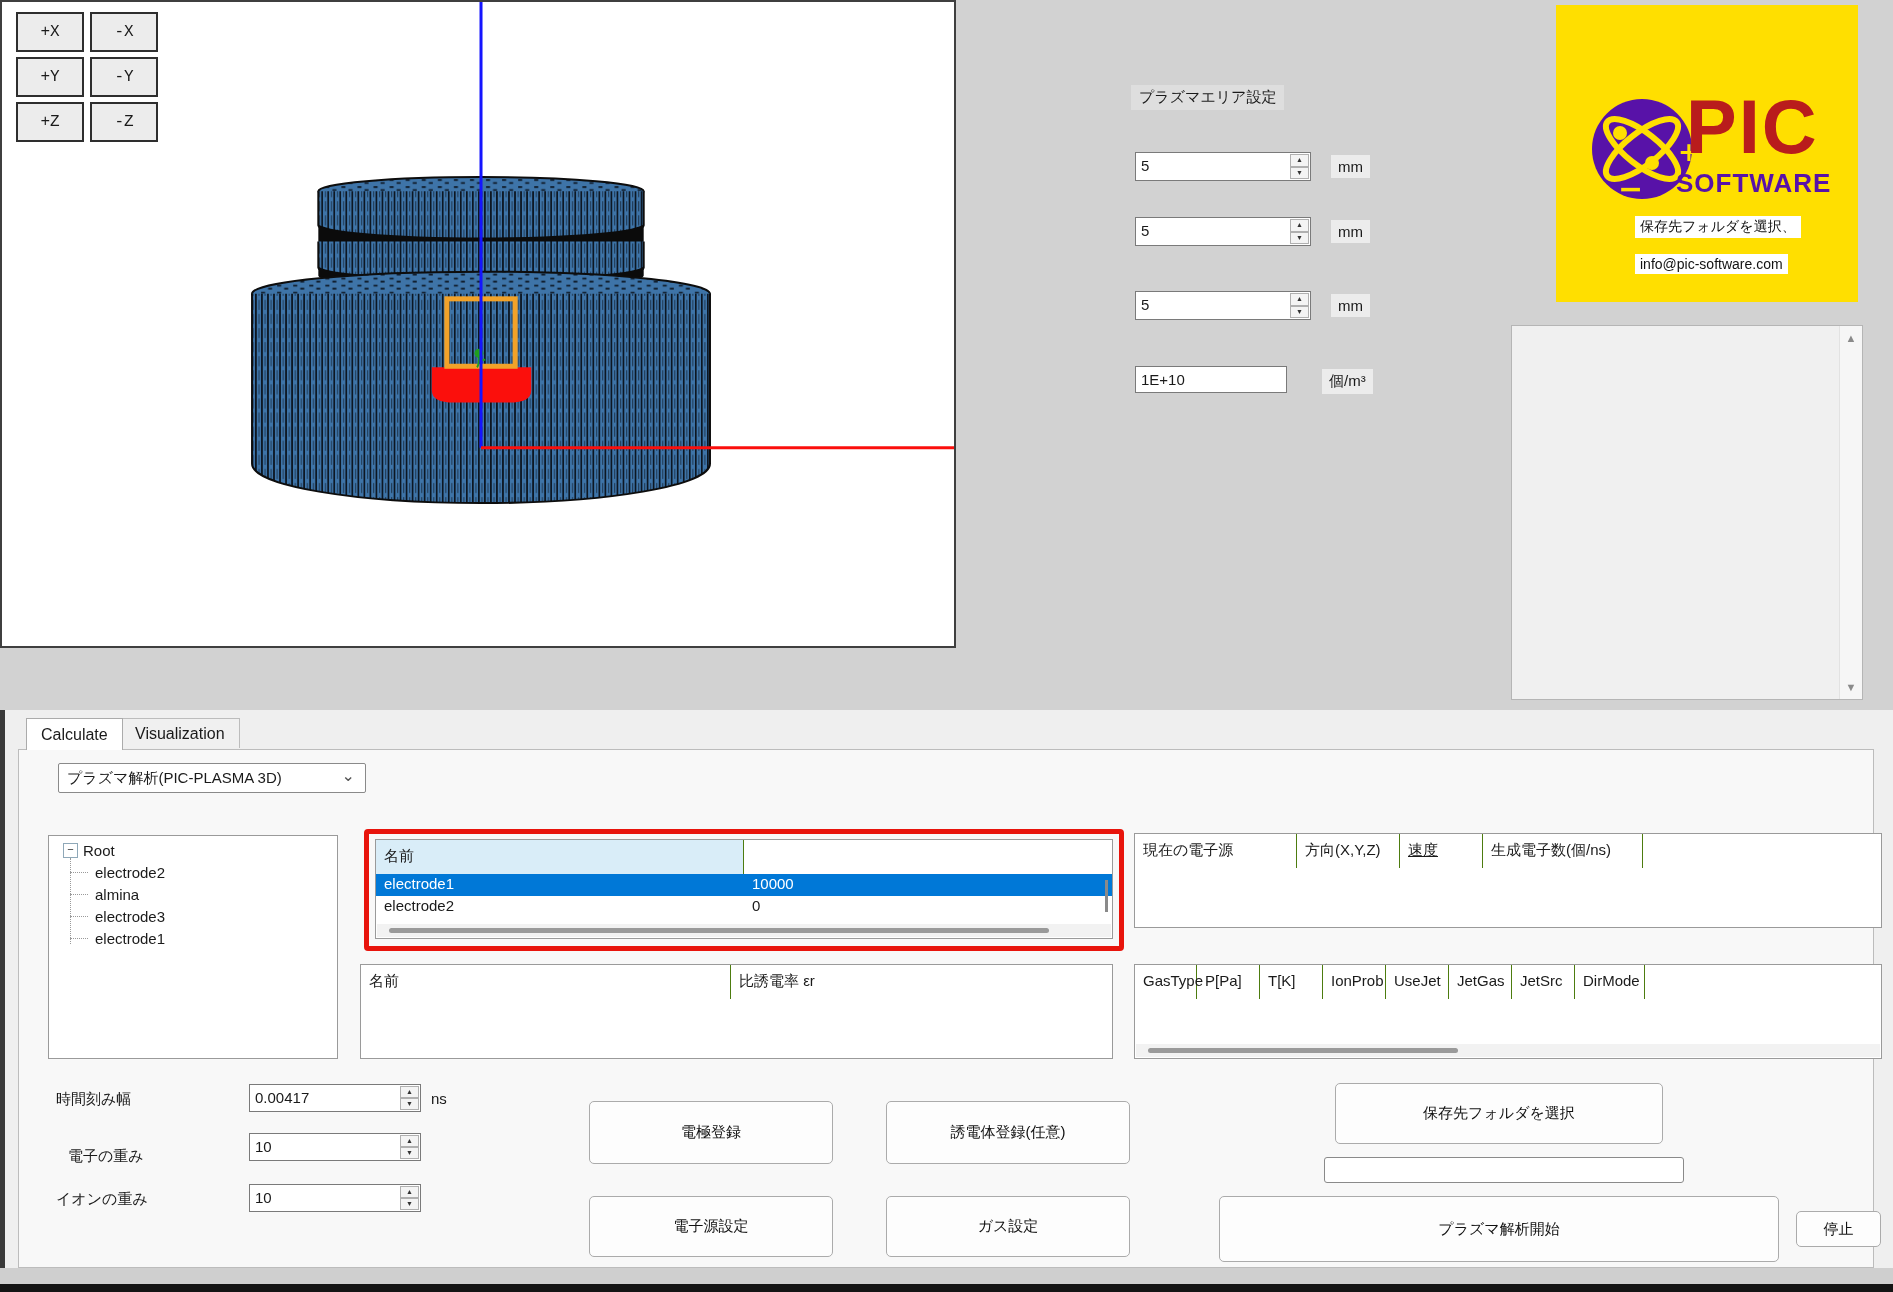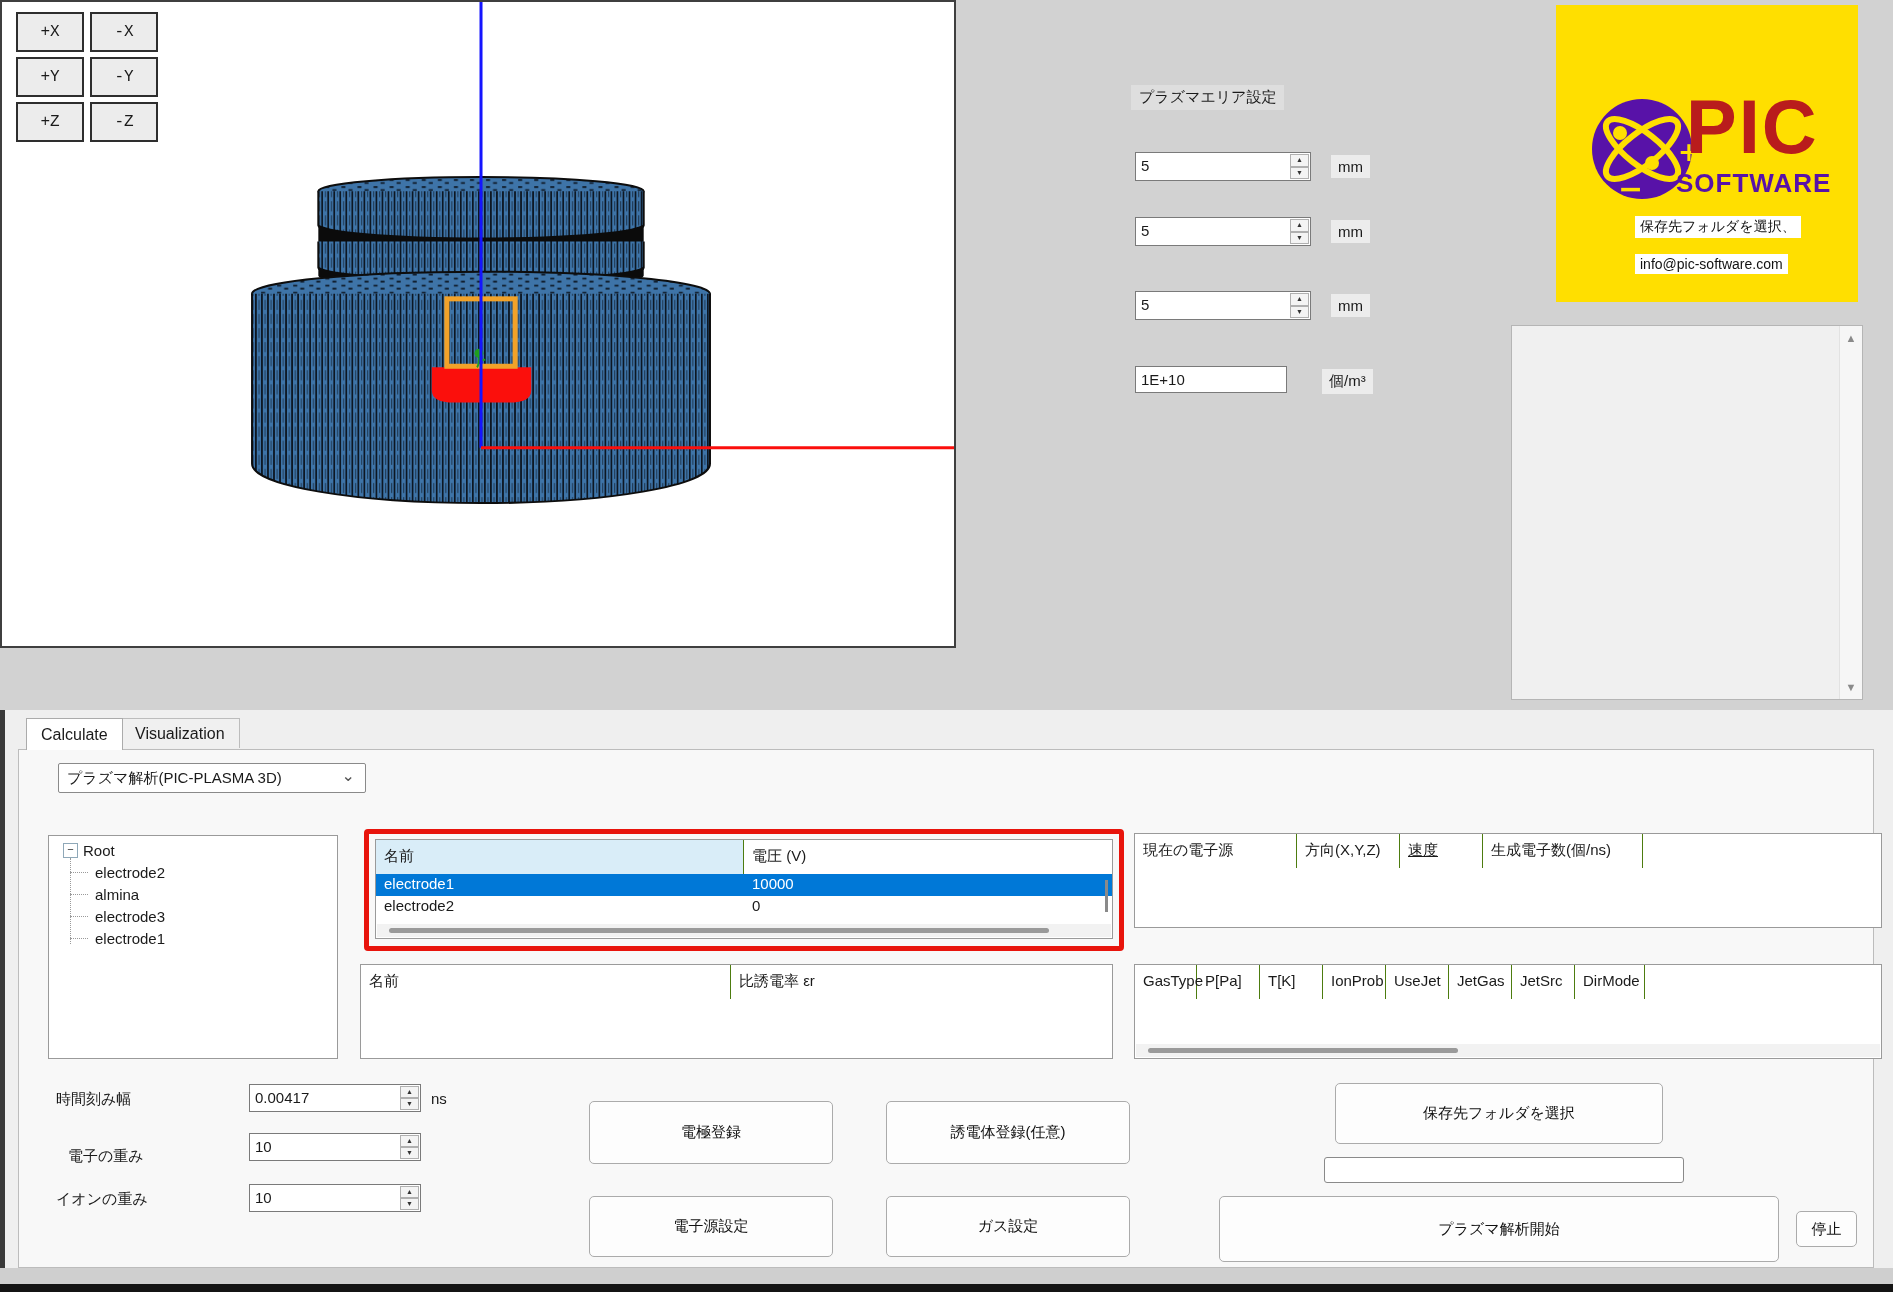--- a/index.html
+++ b/index.html
@@ -228,21 +228,20 @@
         <div class="titem" style="top:26px;">electrode2</div>
         <div class="titem" style="top:48px;">almina</div>
         <div class="titem" style="top:70px;">electrode3</div>
         <div class="titem" style="top:92px;">electrode1</div>
       </div>
 
       <div class="redbox">
         <div class="dtable" style="left:6px;top:5px;width:738px;height:100px;">
           <div class="dhead">
             <div class="hc" style="width:368px;background:#d9edf8;">名前</div>
-            <div class="hc" style="flex:1;border-right:none;">電圧 (V)</div>
           </div>
           <div class="drow sel">
             <div class="c" style="width:368px;">electrode1</div>
             <div class="c" style="flex:1;">10000</div>
           </div>
           <div class="drow">
             <div class="c" style="width:368px;">electrode2</div>
             <div class="c" style="flex:1;">0</div>
           </div>
           <div class="vsliver"></div>
@@ -315,21 +314,21 @@
       </div>
 
       <div class="btn" style="left:570px;top:351px;width:244px;height:63px;">電極登録</div>
       <div class="btn" style="left:867px;top:351px;width:244px;height:63px;">誘電体登録(任意)</div>
       <div class="btn" style="left:570px;top:446px;width:244px;height:61px;">電子源設定</div>
       <div class="btn" style="left:867px;top:446px;width:244px;height:61px;">ガス設定</div>
 
       <div class="btn" style="left:1316px;top:333px;width:328px;height:61px;">保存先フォルダを選択</div>
       <div class="pathbox" style="left:1305px;top:407px;width:360px;height:26px;"></div>
       <div class="btn" style="left:1200px;top:446px;width:560px;height:66px;">プラズマ解析開始</div>
-      <div class="btn" style="left:1777px;top:461px;width:61px;height:36px;">停止</div>
+      <div class="btn" style="left:1777px;top:461px;width:85px;height:36px;">停止</div>
 
     </div>
   </div>
 
   <div class="gray-strip"></div>
   <div class="black-strip"></div>
 
 </div>
 
 </body></html>

